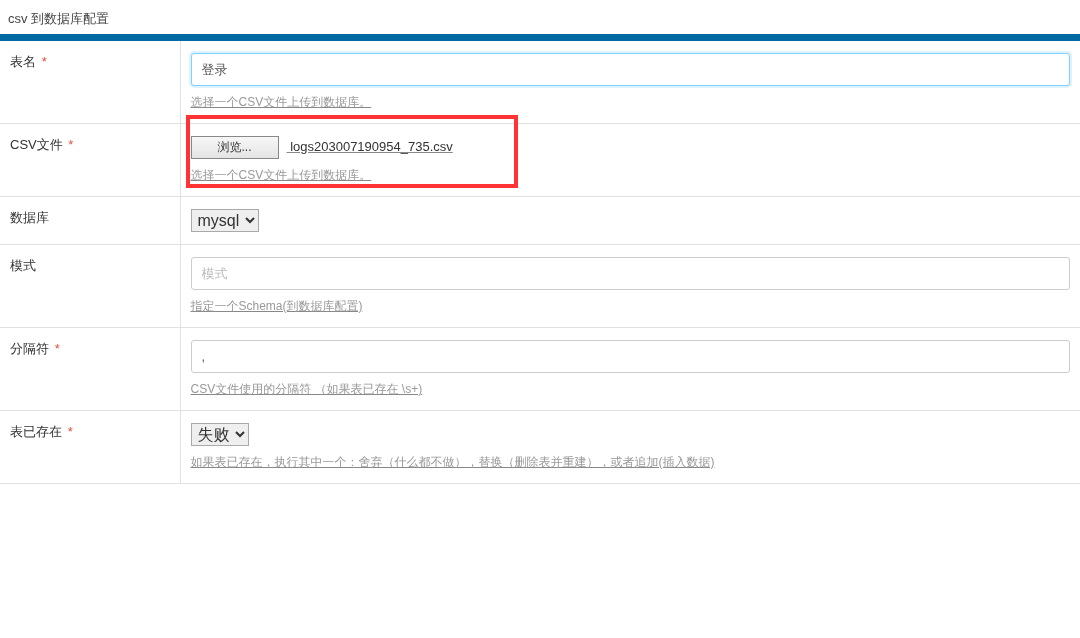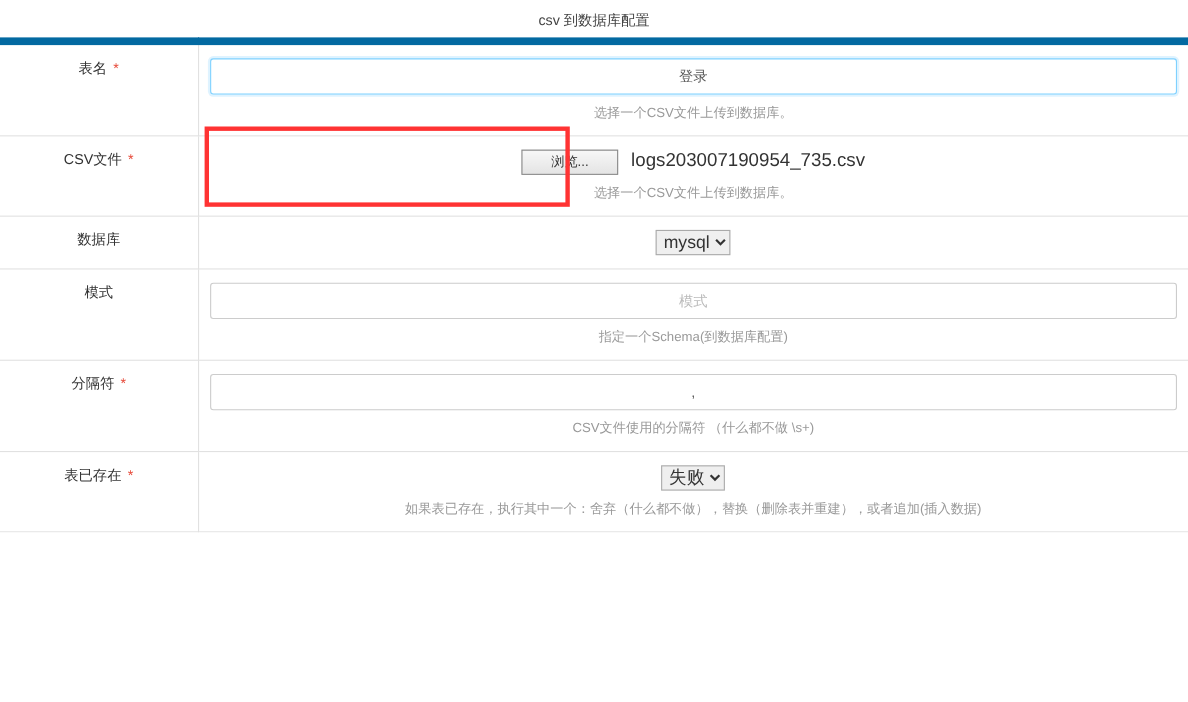--- a/index.html
+++ b/index.html
@@ -1,15 +1,15 @@
 <!DOCTYPE html>
 <html><head>
   <meta charset="utf-8">
   <style>
-    * { box-sizing: border-box; margin: 0; padding: 0; text-align: center; }
+    * { box-sizing: border-box; margin: 0; padding: 0; }
     body {
       font-family: "Microsoft YaHei", Arial, sans-serif;
       font-size: 13px;
       color: #333;
       background: #fff;
       width: 1080px;
     }
     .heading {
       padding: 10px 8px 6px;
       color: #444;
@@ -25,20 +25,21 @@
       vertical-align: top;
       padding: 12px 10px 12px 10px;
     }
     td.label {
       width: 180px;
       color: #333;
       border-right: 1px solid #e1e1e1;
     }
     td.control {
       color: #888;
+      text-decoration: underline;
     }
     .req { color: #e74c3c; margin-left: 2px; }
     .help {
       margin-top: 8px;
       color: #999;
       font-size: 12px;
     }
     input.txt {
       width: 100%;
       padding: 8px 10px;
@@ -63,21 +64,21 @@
     .filebtn {
       display: inline-block;
       border: 1px solid #888;
       background: linear-gradient(#f7f7f7, #e4e4e4);
       padding: 2px 26px;
       font-size: 12px;
       color: #333;
       margin-right: 8px;
     }
     .filename {
-      font-size: 17px;
+      font-size: 13px;
       color: #333;
     }
     .highlight-box {
       position: absolute;
       border: 4px solid #f33;
       pointer-events: none;
     }
     .wrap { position: relative; }
   </style>
 </head>
@@ -134,21 +135,21 @@
       </td>
     </tr>
 
     <tr>
       <td class="label">
         <span>分隔符</span>
         <span class="req">*</span>
       </td>
       <td class="control">
         <input class="txt" type="text" value="," style="">
-        <div class="help">CSV文件使用的分隔符 （什么都不做 \s+)</div>
+        <div class="help">CSV文件使用的分隔符 （如果表已存在 \s+)</div>
       </td>
     </tr>
 
     <tr>
       <td class="label">
         <span>表已存在</span>
         <span class="req">*</span>
       </td>
       <td class="control">
         <select class="sel">

